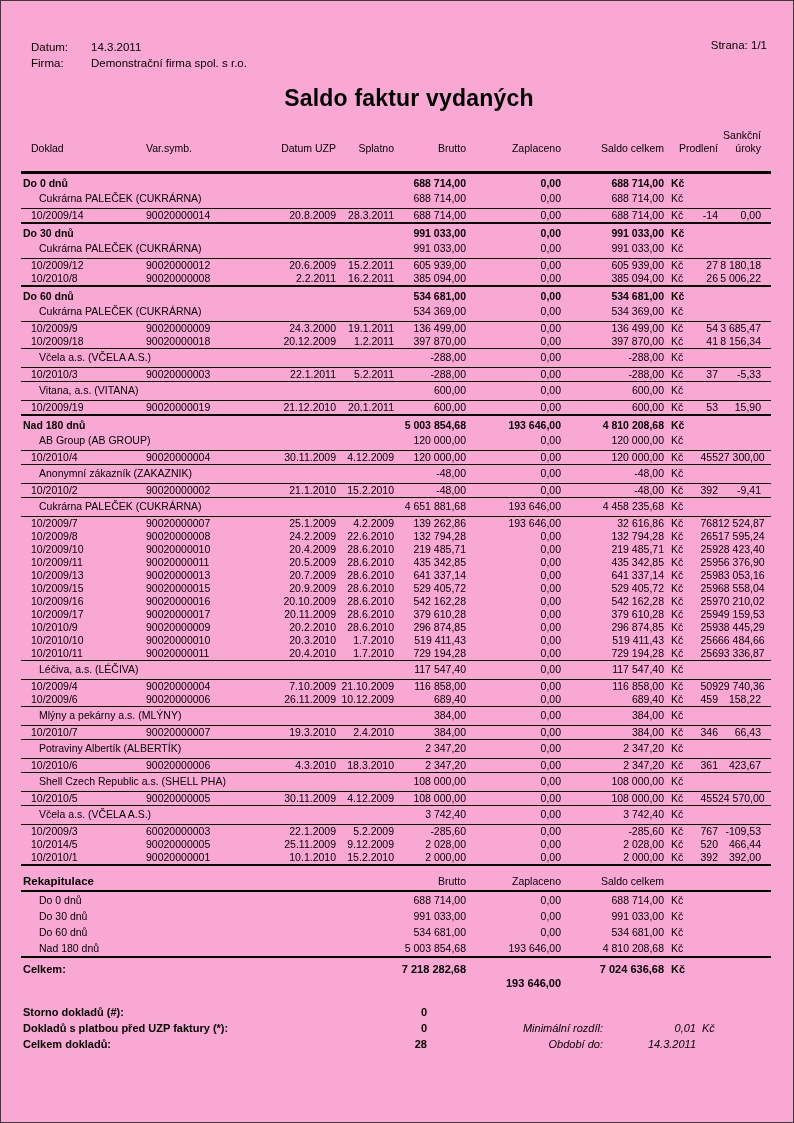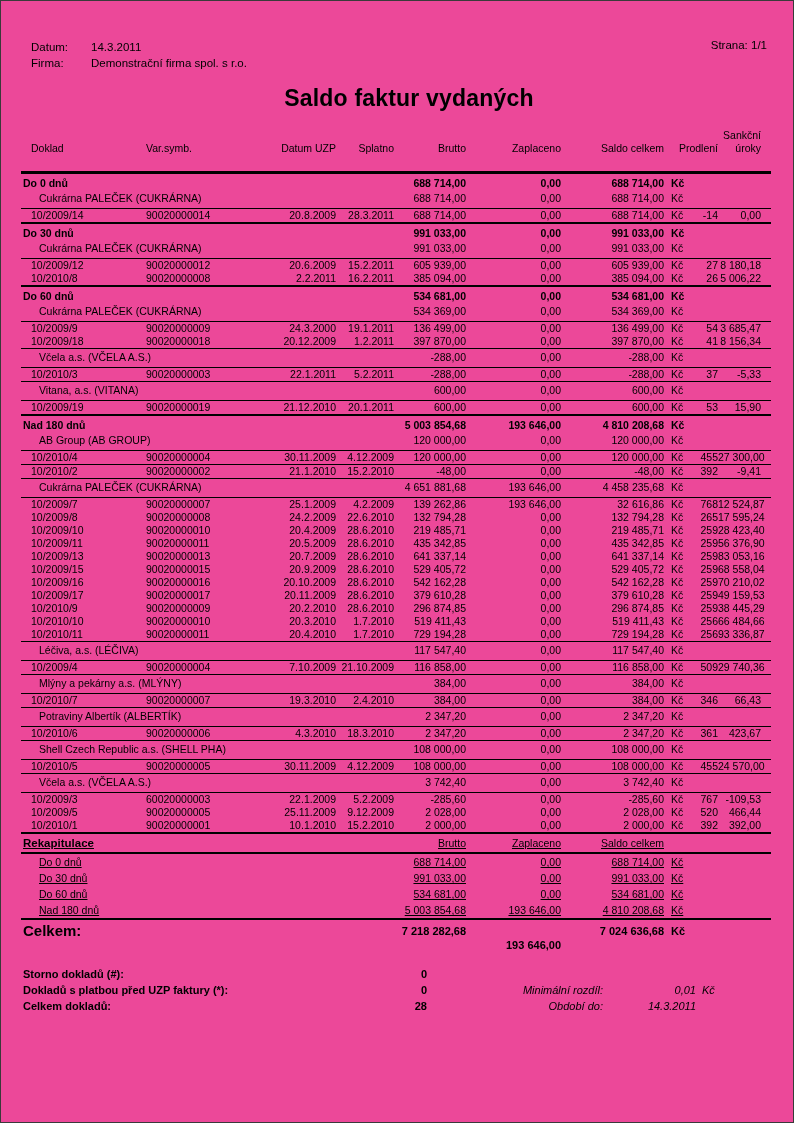--- a/index.html
+++ b/index.html
@@ -1,16 +1,16 @@
 <!DOCTYPE html>
 <html><head>
 <meta charset="utf-8">
 <style>
   html,body{margin:0;padding:0;background:#fff;}
-  .page{position:relative;width:794px;height:1123px;background:#ec4899;border:1px solid #3a3a3a;
+  .page{position:relative;width:794px;height:1123px;background:#f9a8d4;border:1px solid #3a3a3a;
         box-sizing:border-box;font-family:"Liberation Sans",sans-serif;color:#000;overflow:hidden;}
   
   .hdr{position:absolute;top:38px;left:30px;font-size:11.5px;line-height:16px;}
   .hdr .lab{display:inline-block;width:60px;}
   .strana{position:absolute;top:38px;right:26px;font-size:11.5px;}
   .title{position:absolute;top:84px;left:12px;width:100%;text-align:center;
          font-size:23px;font-weight:bold;letter-spacing:0.2px;}
   
   .report{position:absolute;top:128px;left:20px;width:750px;}
   table{border-collapse:collapse;table-layout:fixed;width:750px;}
@@ -22,29 +22,29 @@
   thead td{line-height:13px;}
   thead tr.hrow2 td{border-bottom:3px solid #000;padding-bottom:16px;}
   tr.sec td{font-weight:bold;padding-top:3px;}
   tr.sec td.secname{padding-left:2px;}
   tr.grp td{padding-top:2px;padding-bottom:3px;}
   tr.grp td.gname{padding-left:18px;}
   tr.bt1 td{border-top:1px solid #000;}
   tr.bt2 td{border-top:2px solid #000;}
   tr.bb2 td{border-bottom:2px solid #000;}
   
-  .rekap{margin-top:2px;text-decoration:underline;}
+  .rekap{margin-top:8px;}
   .rekap td{line-height:14px;}
   .rekap tr.rhead td{font-size:10.5px;border-bottom:2px solid #000;padding-bottom:2px;}
   .rekap tr.rhead td.rtitle{font-weight:bold;font-size:11.5px;padding-left:2px;}
   .rekap tr.rrow td{padding-top:1px;padding-bottom:1px;}
   .rekap tr.rrow td.rname{padding-left:18px;}
   .celkem{margin-top:4px;}
   .celkem td{font-weight:bold;font-size:11px;line-height:14px;}
-  .celkem td.clab{padding-left:2px;font-size:15px;margin-left:24px;}
+  .celkem td.clab{padding-left:2px;font-size:11px;margin-left:24px;}
   
   .pfoot{margin-top:16px;}
   .f-row{display:flex;height:16px;align-items:flex-start;}
   .f-label{width:382px;padding-left:2px;font-weight:bold;font-size:11px;}
   .f-val{width:22px;text-align:right;font-weight:bold;font-size:11px;}
   .f-ilabel{width:176px;text-align:right;font-style:italic;font-size:11px;}
   .f-ival{width:93px;text-align:right;font-style:italic;font-size:11px;}
   .f-cur{width:40px;padding-left:6px;font-style:italic;font-size:11px;}
 </style>
 </head>
@@ -266,20 +266,28 @@
             <td>90020000004</td>
             <td class="r">30.11.2009</td>
             <td class="r">4.12.2009</td>
             <td class="r">120 000,00</td>
             <td class="r">0,00</td>
             <td class="r">120 000,00</td>
             <td class="kc">Kč</td>
             <td class="r">455</td>
             <td class="r pr10">27 300,00</td>
           </tr>
+          <tr class="grp bt1">
+            <td class="gname" colspan="4">Anonymní zákazník (ZAKAZNIK)</td>
+            <td class="r">-48,00</td>
+            <td class="r">0,00</td>
+            <td class="r">-48,00</td>
+            <td class="kc">Kč</td>
+            <td colspan="2"></td>
+          </tr>
           <tr class="det bt1">
             <td class="pl10">10/2010/2</td>
             <td>90020000002</td>
             <td class="r">21.1.2010</td>
             <td class="r">15.2.2010</td>
             <td class="r">-48,00</td>
             <td class="r">0,00</td>
             <td class="r">-48,00</td>
             <td class="kc">Kč</td>
             <td class="r">392</td>
@@ -438,20 +446,32 @@
             <td>90020000004</td>
             <td class="r">7.10.2009</td>
             <td class="r">21.10.2009</td>
             <td class="r">116 858,00</td>
             <td class="r">0,00</td>
             <td class="r">116 858,00</td>
             <td class="kc">Kč</td>
             <td class="r">509</td>
             <td class="r pr10">29 740,36</td>
           </tr>
+          <tr class="det">
+            <td class="pl10">10/2009/6</td>
+            <td>90020000006</td>
+            <td class="r">26.11.2009</td>
+            <td class="r">10.12.2009</td>
+            <td class="r">689,40</td>
+            <td class="r">0,00</td>
+            <td class="r">689,40</td>
+            <td class="kc">Kč</td>
+            <td class="r">459</td>
+            <td class="r pr10">158,22</td>
+          </tr>
           <tr class="grp bt1">
             <td class="gname" colspan="4">Mlýny a pekárny a.s. (MLÝNY)</td>
             <td class="r">384,00</td>
             <td class="r">0,00</td>
             <td class="r">384,00</td>
             <td class="kc">Kč</td>
             <td colspan="2"></td>
           </tr>
           <tr class="det bt1">
             <td class="pl10">10/2010/7</td>
@@ -519,21 +539,21 @@
             <td class="r">22.1.2009</td>
             <td class="r">5.2.2009</td>
             <td class="r">-285,60</td>
             <td class="r">0,00</td>
             <td class="r">-285,60</td>
             <td class="kc">Kč</td>
             <td class="r">767</td>
             <td class="r pr10">-109,53</td>
           </tr>
           <tr class="det">
-            <td class="pl10">10/2009/5</td>
+            <td class="pl10">10/2014/5</td>
             <td>90020000005</td>
             <td class="r">25.11.2009</td>
             <td class="r">9.12.2009</td>
             <td class="r">2 028,00</td>
             <td class="r">0,00</td>
             <td class="r">2 028,00</td>
             <td class="kc">Kč</td>
             <td class="r">520</td>
             <td class="r pr10">466,44</td>
           </tr>

